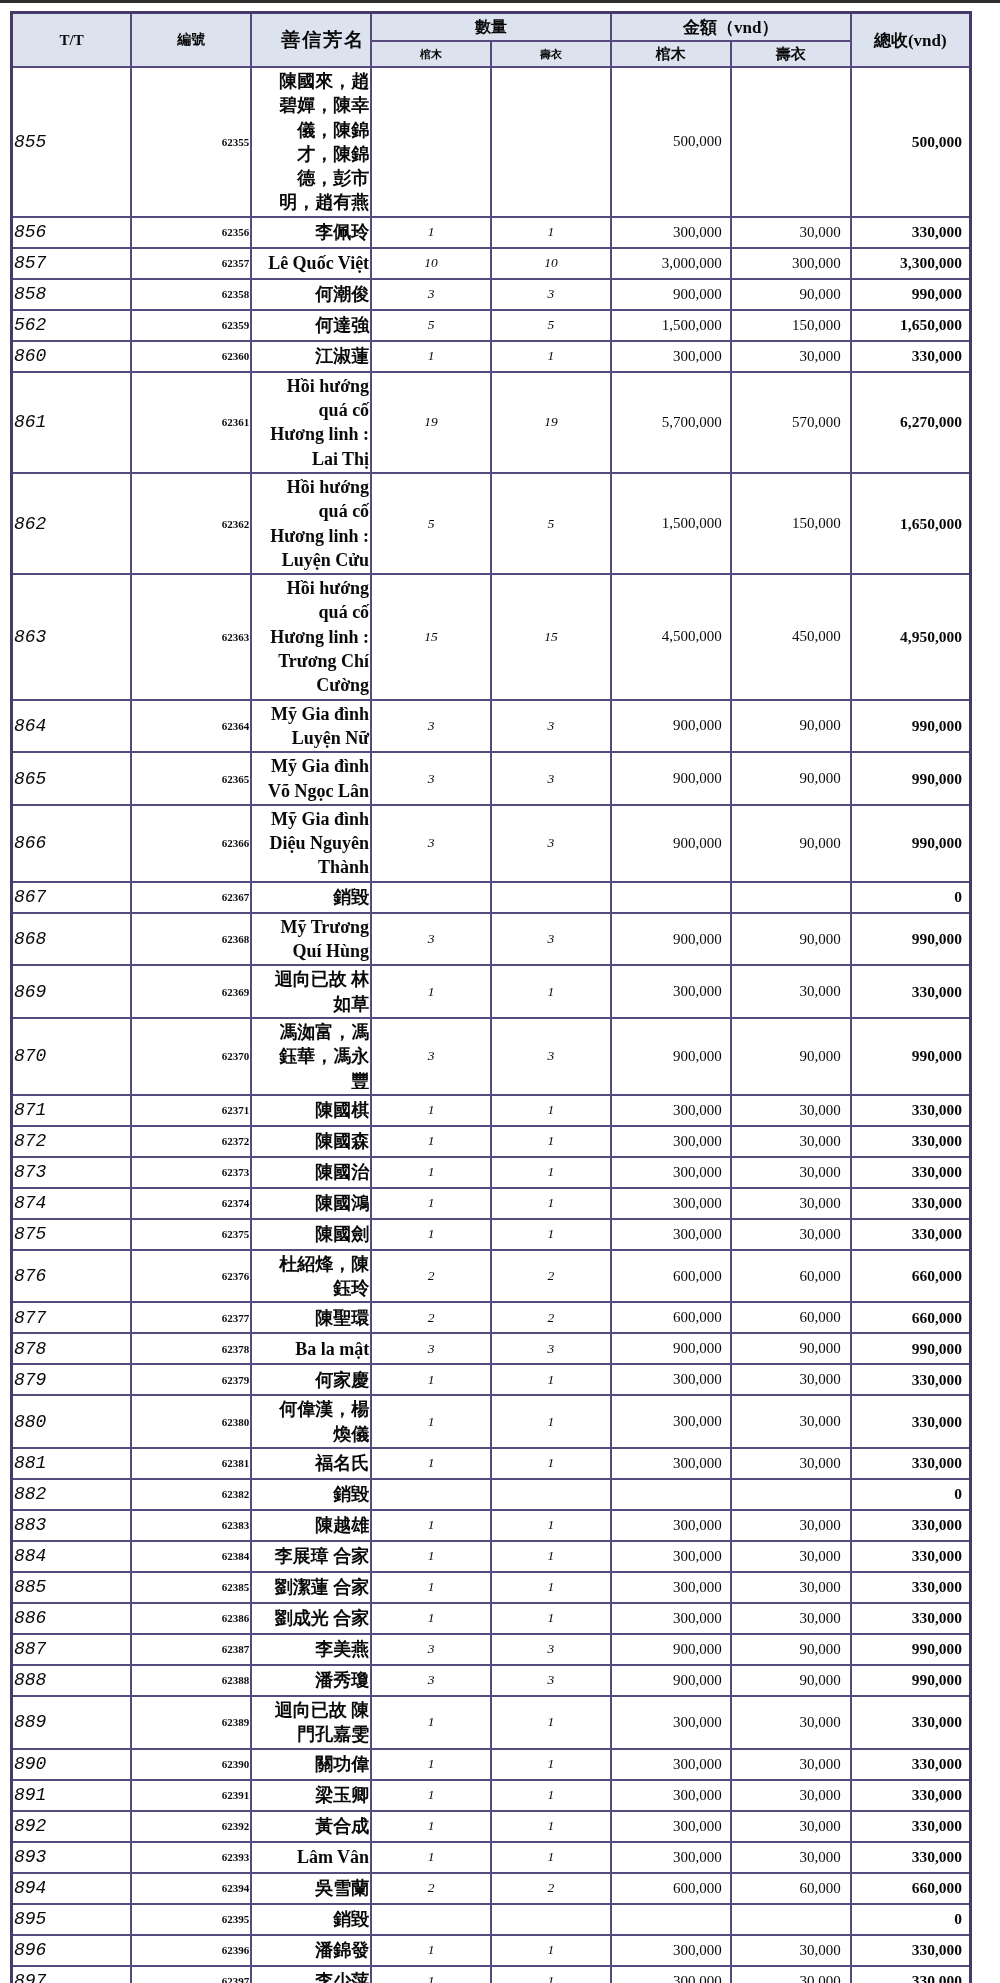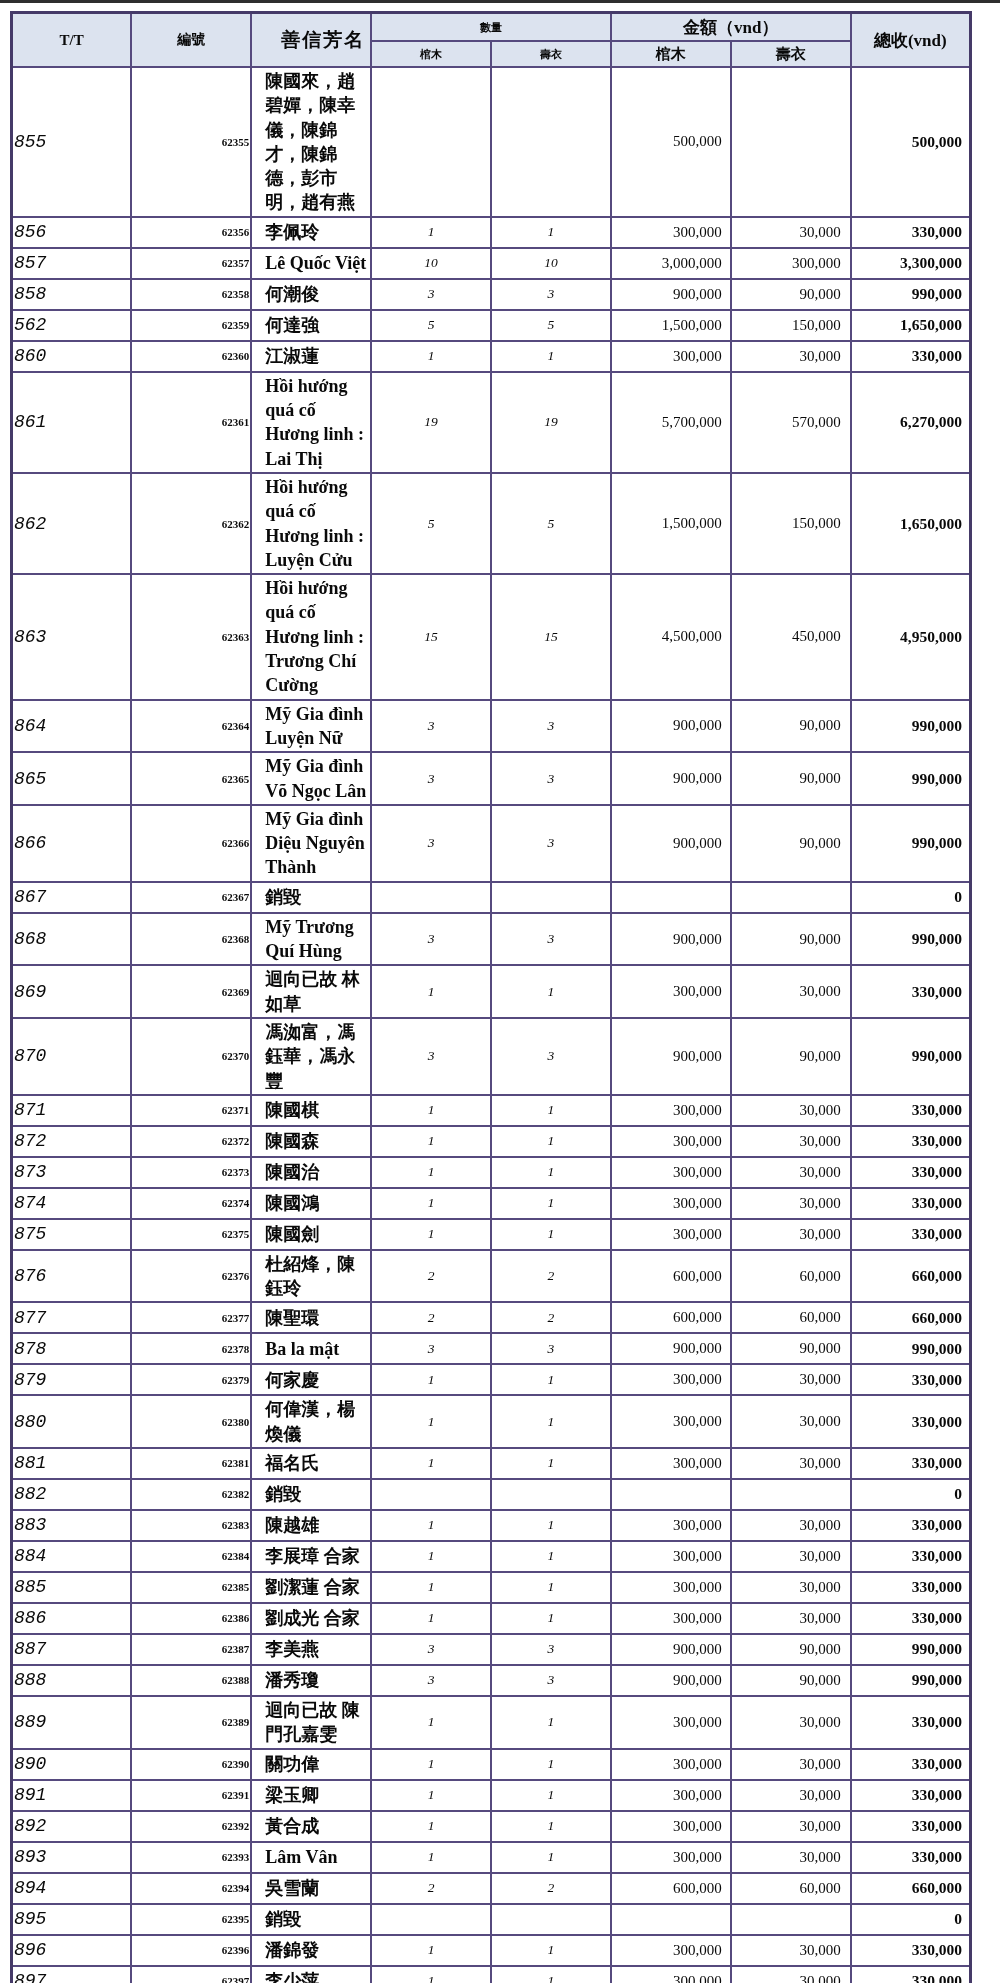--- a/index.html
+++ b/index.html
@@ -31,29 +31,29 @@
   table{border:3px solid var(--line-dark);}
   thead th{
     background:var(--head-bg);
     font-weight:bold;
     text-align:center;
     padding:1px 0;
   }
   .h-tt{font-size:15px;}
   .h-id{font-size:14px;}
   .h-name{font-size:19px;letter-spacing:2px;padding-left:24px;}
-  .h-qty{font-size:11px;height:24px;text-align:center;}
+  .h-qty{font-size:16px;height:24px;text-align:center;}
   .h-amt{font-size:17px;height:24px;margin-top:44px;}
   .h-total{font-size:17px;}
   .h-mini{font-size:11px;height:22px;padding:0;}
   .h-sub{font-size:15px;height:22px;}
   tbody td{height:27px;padding-top:1px;padding-bottom:1px;}
   .c-tt{width:47px;text-align:left;font-style:italic;font-size:18px;font-family:Liberation Mono, monospace;}
   .c-id{width:87px;text-align:right;font-weight:bold;font-size:11px;}
-  .c-name{width:435px;text-align:left;font-weight:bold;font-size:18px;padding-left:13px;white-space:pre-line;line-height:1.35;}
+  .c-name{width:435px;text-align:right;font-weight:bold;font-size:18px;padding-left:13px;white-space:pre-line;line-height:1.35;}
   .c-q{width:38px;text-align:center;font-style:italic;font-size:13.5px;}
   .c-amt{width:100px;text-align:right;padding-right:8px;font-size:15px;}
   .c-amt2{width:79px;text-align:right;padding-right:9px;font-size:15px;}
   .c-total{width:128px;text-align:right;padding-right:7px;font-weight:bold;font-size:15.5px;}
 </style>
 </head>
 <body>
 
 <div class="top-rule"></div>
 

